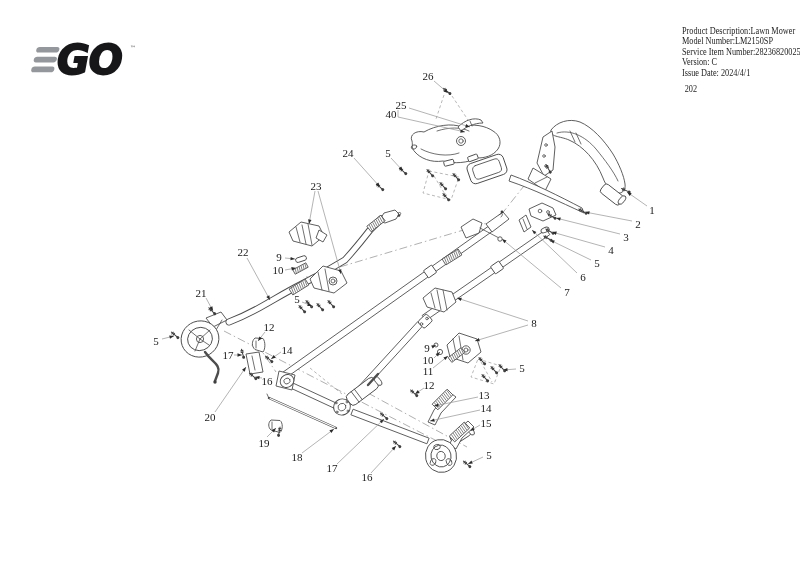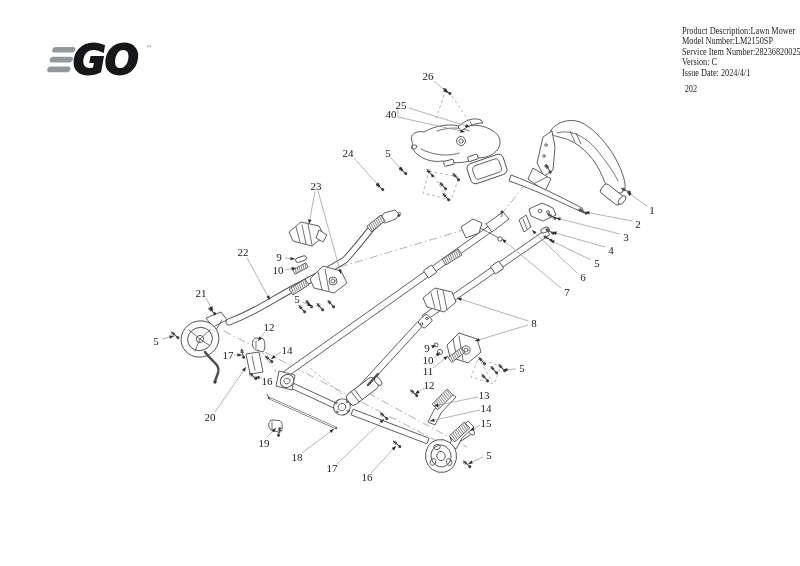--- a/index.html
+++ b/index.html
@@ -1,20 +1,20 @@
 <!DOCTYPE html>
 <html><head>
 <meta charset="utf-8">
 <style>
   html,body{margin:0;padding:0;background:#ffffff;}
   .page{position:relative;width:800px;height:566px;background:#ffffff;overflow:hidden;
         font-family:"Liberation Serif",serif;color:#1c1c1c;}
   .diagram-svg{position:absolute;left:0;top:0;}
   
-  .logo{position:absolute;left:40px;top:38px;width:130px;height:44px;}
+  .logo{position:absolute;left:24px;top:38px;width:130px;height:44px;}
   
   .info{position:absolute;left:682px;top:26px;font-size:9.4px;line-height:10.4px;
         transform:scaleX(0.88);transform-origin:left top;white-space:nowrap;color:#1d1d1d;}
   .info .page-num{margin-top:6px;padding-left:3px;}
   
   .part{stroke:#4d4d4d;stroke-width:0.9;fill:#ffffff;stroke-linejoin:round;}
   .partline{stroke:#4d4d4d;stroke-width:0.8;fill:none;stroke-linecap:round;}
   .thick{stroke:#4d4d4d;stroke-width:2.4;fill:none;stroke-linecap:round;}
   .thickin{stroke:#ffffff;stroke-width:1.1;fill:none;stroke-linecap:round;}
   .tube-outer{stroke:#4d4d4d;stroke-width:7;fill:none;stroke-linecap:round;}

